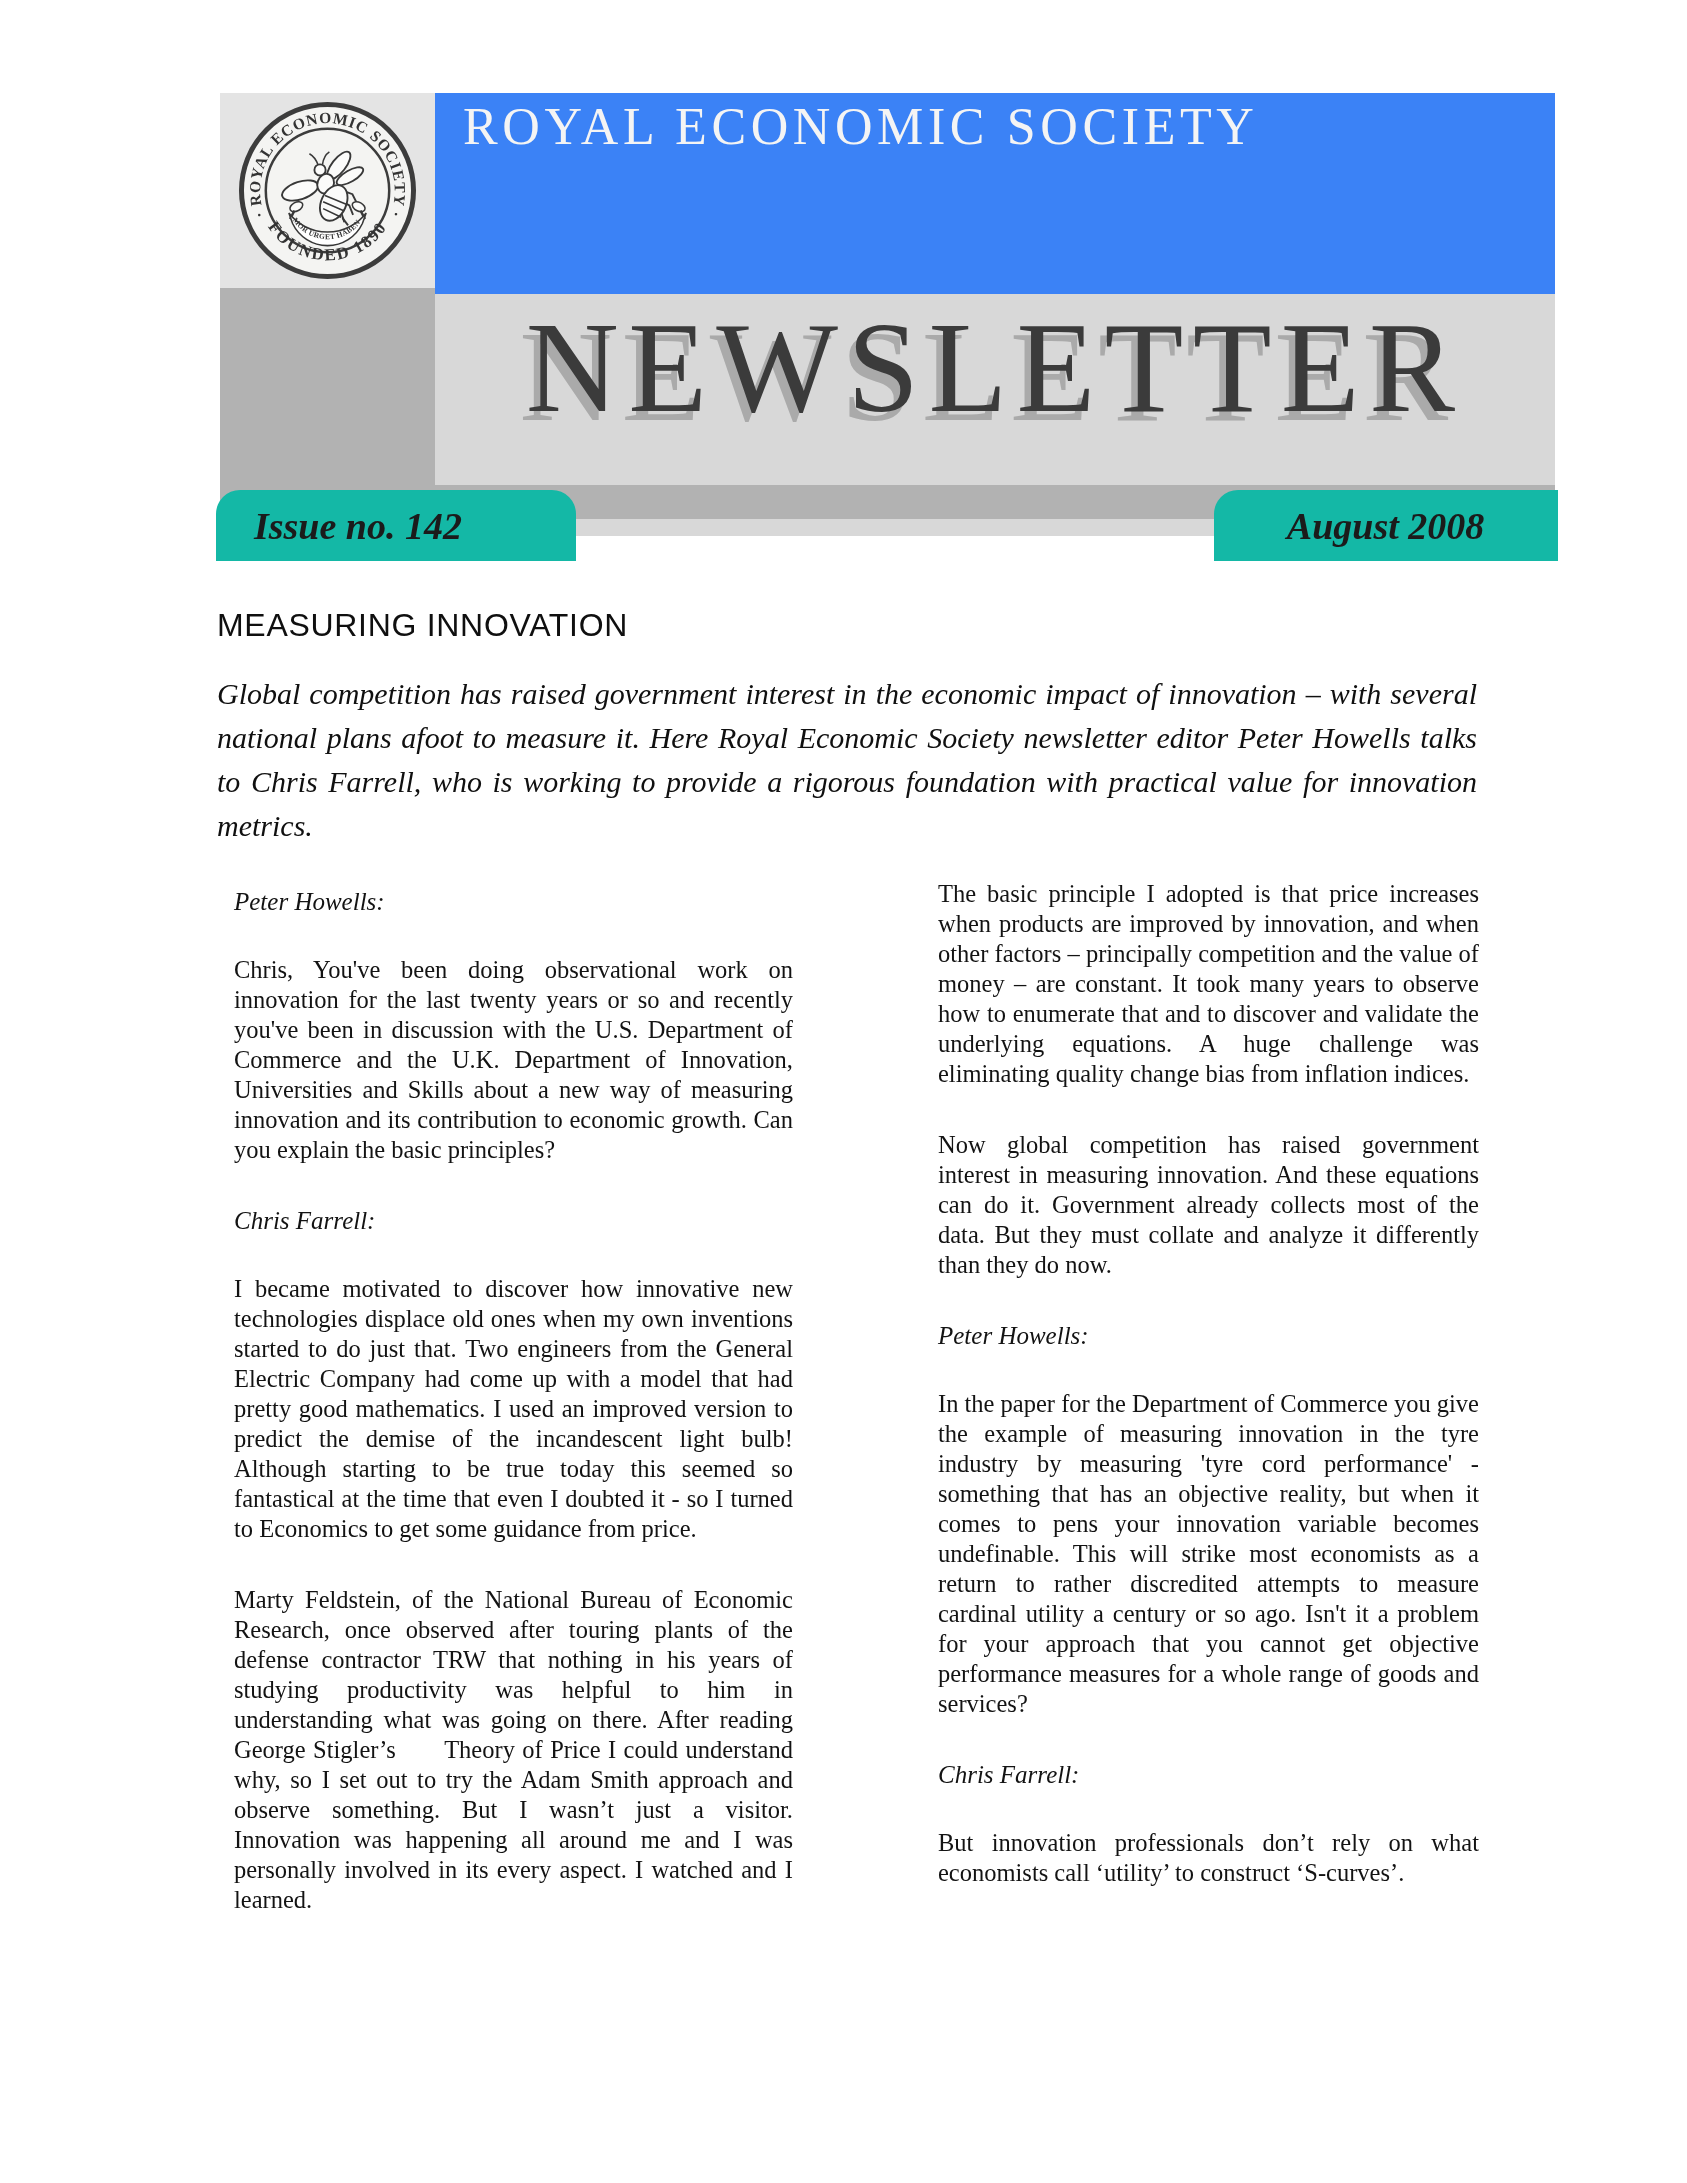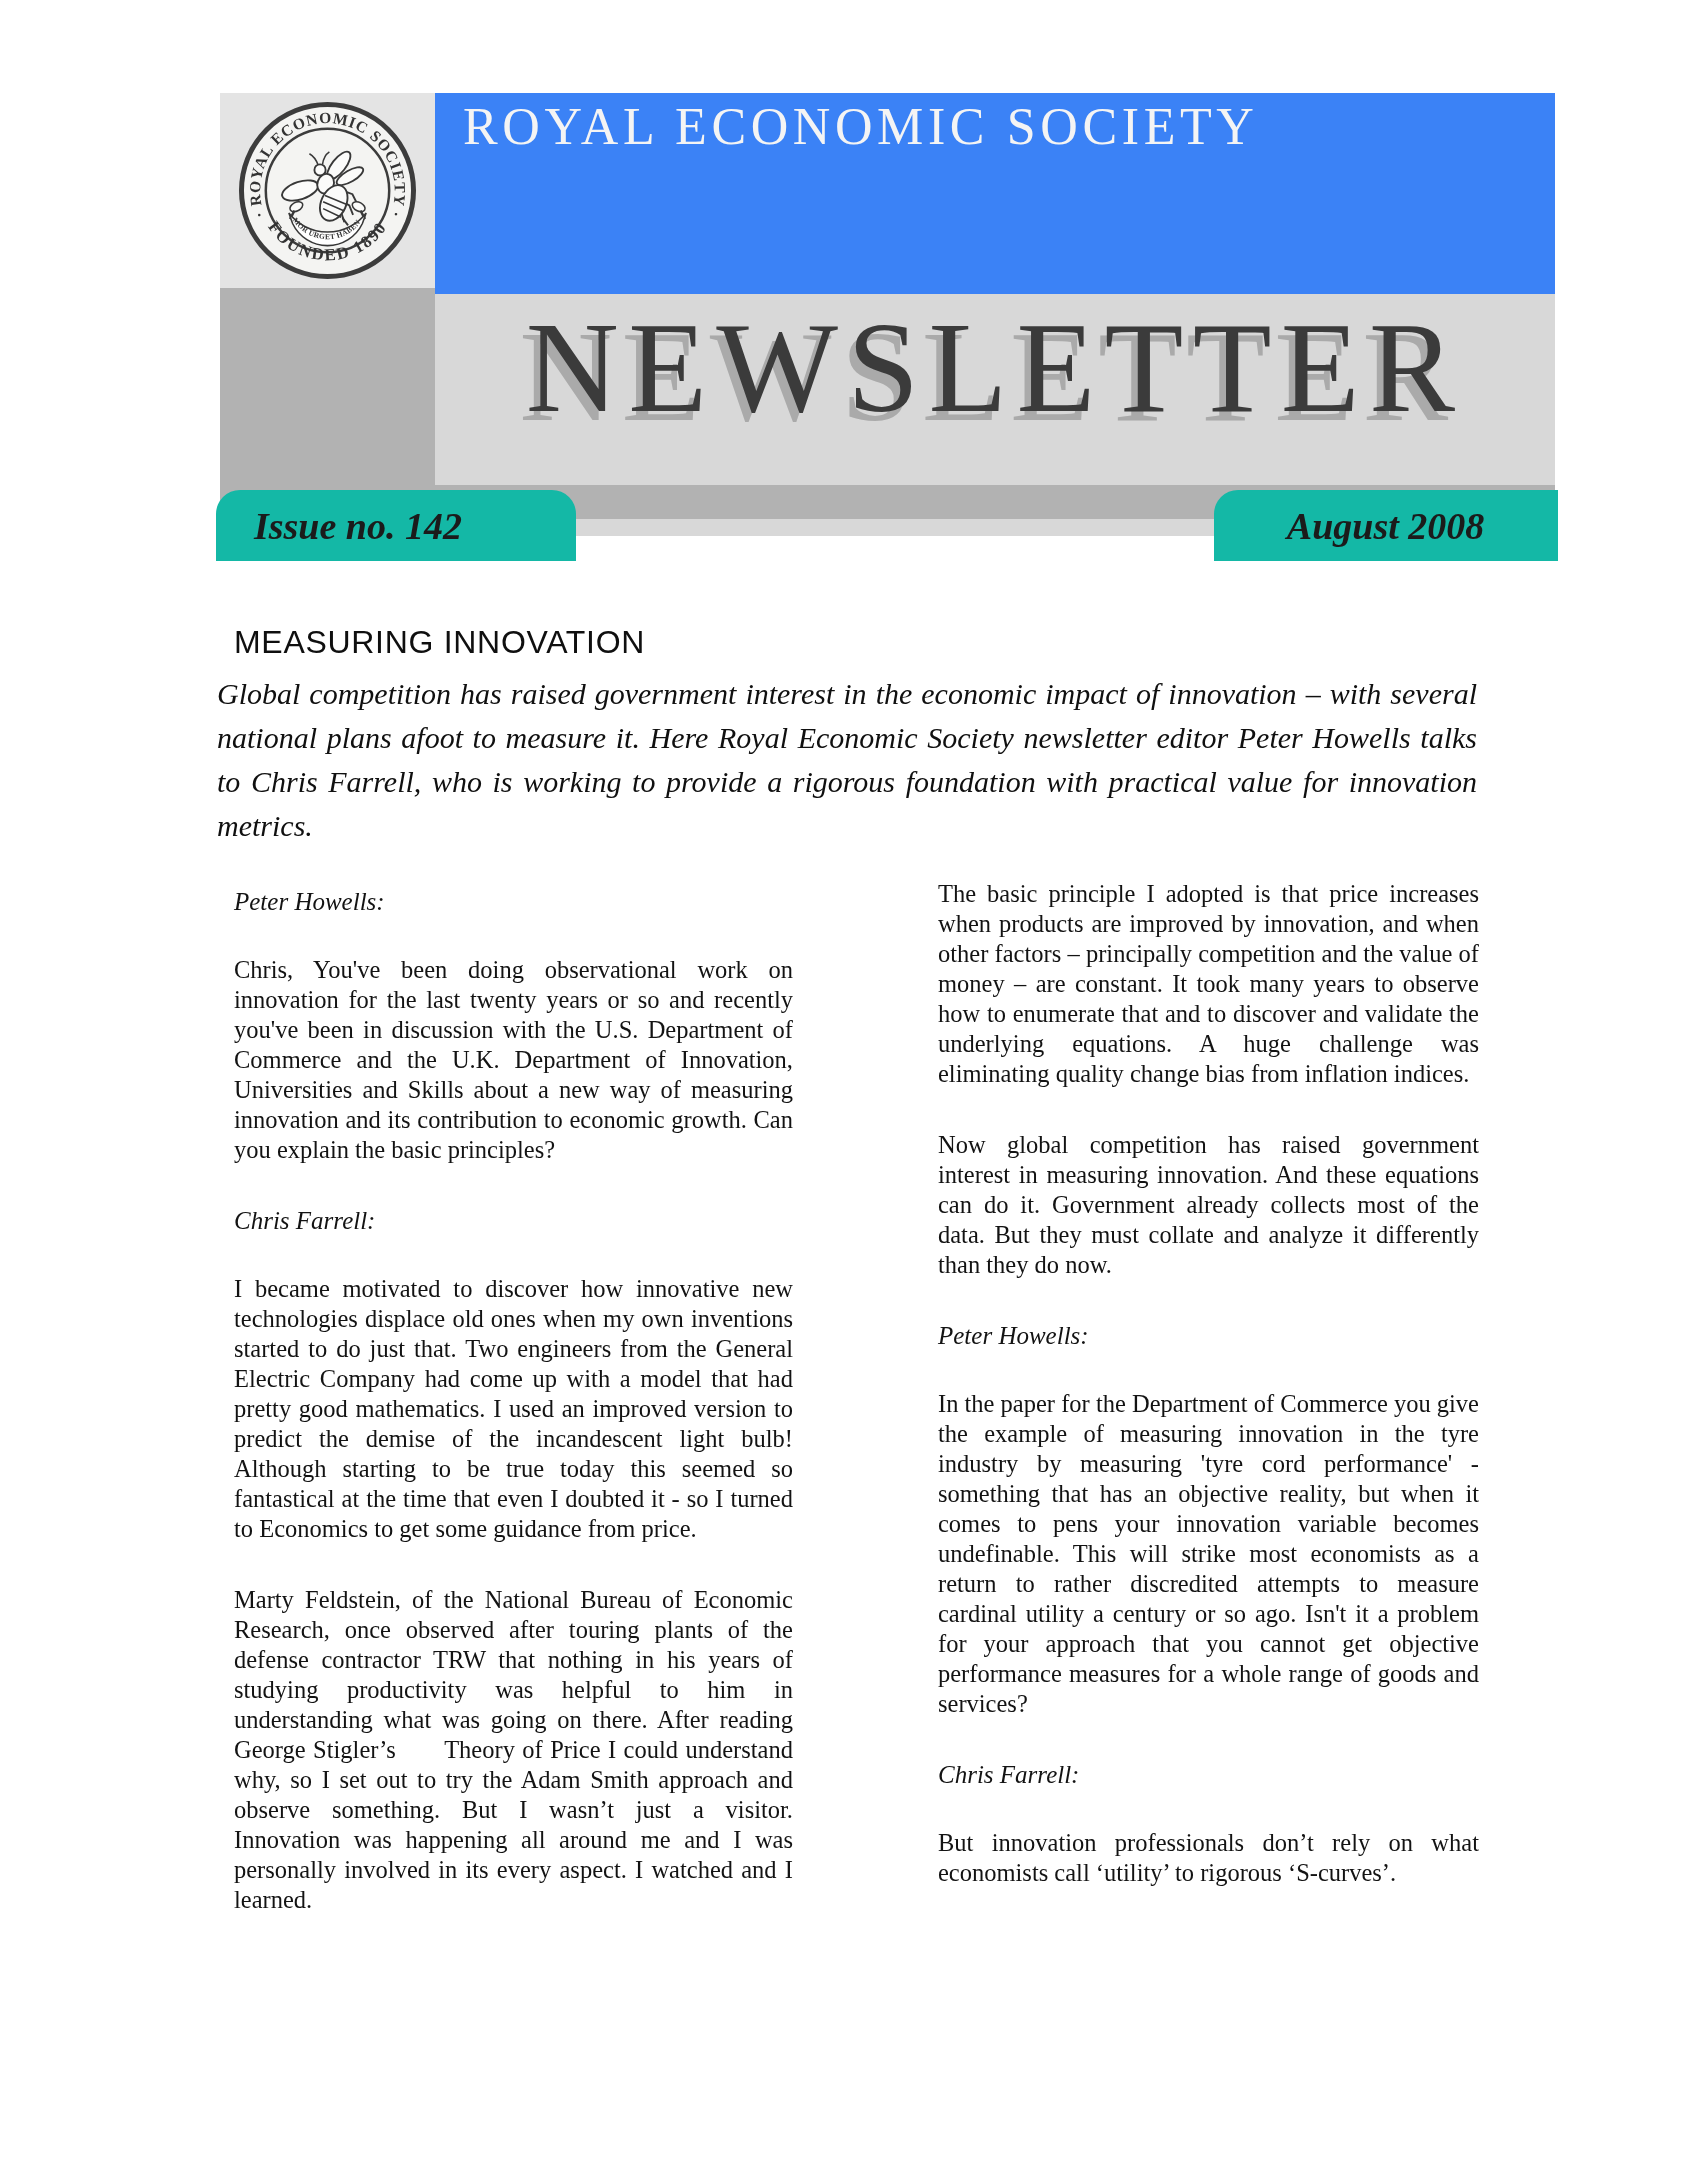--- a/index.html
+++ b/index.html
@@ -20,21 +20,21 @@
   .newsletter-title{font-size:129px;line-height:1;margin-top:9.3px;color:#3b3b3b;
                     letter-spacing:9.3px;font-family:"Liberation Serif",serif;
                     text-shadow:-6.6px 9.3px 0 #aaaaaa;}
   .bottom-strip{position:absolute;left:215px;top:392px;width:1120px;height:34px;background:#b2b2b2;}
   .tab{position:absolute;top:397px;height:71px;background:#14b8a6;display:flex;align-items:center;
        font-style:italic;font-weight:bold;font-size:38px;color:#1b1b1b;}
   .tab-left{left:-4px;width:322px;border-radius:24px 24px 0 0;padding-left:38px;}
   .tab-right{right:-2.6px;width:344px;border-radius:24px 0 0 0;justify-content:center;}
 
   
-  .article-title{position:absolute;left:217px;top:607px;margin:17px;
+  .article-title{position:absolute;left:217px;top:607px;margin:0;
                  font-family:"Liberation Sans",sans-serif;font-weight:400;
                  font-size:32px;letter-spacing:0.7px;color:#0f0f0f;}
   .intro{position:absolute;left:217px;top:672px;width:1260px;margin:0;
          font-style:italic;font-size:30px;line-height:44px;text-align:justify;color:#101010;}
 
   .col{position:absolute;top:879px;text-align:justify;font-size:24.5px;line-height:30px;color:#131313;}
   .col-left{left:234px;width:559px;}
   .col-right{left:938px;width:541px;}
   .block{margin:0 0 41px 0;}
   .speaker{font-style:italic;font-size:25px;margin:8px 0 38px 0;text-align:left;}
@@ -120,18 +120,18 @@
         <div class="block speaker"><span>Chris Farrell:</span></div>
         <p class="block para"><span>I became motivated to discover how innovative new technologies displace old ones when my own inventions started to do just that. Two engineers from the General Electric Company had come up with a model that had pretty good mathematics. I used an improved version to predict the demise of the incandescent light bulb! Although starting to be true today this seemed so fantastical at the time that even I doubted it - so I turned to Economics to get some guidance from price.</span></p>
         <p class="block para"><span>Marty Feldstein, of the National Bureau of Economic Research, once observed after touring plants of the defense contractor TRW that nothing in his years of studying productivity was helpful to him in understanding what was going on there. After reading George Stigler’s </span><span class="it">Theory of Price</span><span> I could understand why, so I set out to try the Adam Smith approach and observe something. But I wasn’t just a visitor. Innovation was happening all around me and I was personally involved in its every aspect. I watched and I learned.</span></p>
       </div>
     <div class="col col-right">
         <p class="block para"><span>The basic principle I adopted is that price increases when products are improved by innovation, and when other factors – principally competition and the value of money – are constant. It took many years to observe how to enumerate that and to discover and validate the underlying equations. A huge challenge was eliminating quality change bias from inflation indices.</span></p>
         <p class="block para"><span>Now global competition has raised government interest in measuring innovation. And these equations can do it. Government already collects most of the data. But they must collate and analyze it differently than they do now.</span></p>
         <div class="block speaker"><span>Peter Howells:</span></div>
         <p class="block para"><span>In the paper for the Department of Commerce you give the example of measuring innovation in the tyre industry by measuring 'tyre cord performance' - something that has an objective reality, but when it comes to pens your innovation variable becomes undefinable. This will strike most economists as a return to rather discredited attempts to measure cardinal utility a century or so ago. Isn't it a problem for your approach that you cannot get objective performance measures for a whole range of goods and services?</span></p>
         <div class="block speaker"><span>Chris Farrell:</span></div>
-        <p class="block para"><span>But innovation professionals don’t rely on what economists call ‘utility’ to rigorous ‘S-curves’.</span></p>
+        <p class="block para"><span>But innovation professionals don’t rely on what economists call ‘utility’ to construct ‘S-curves’.</span></p>
       </div>
   </main>
 
 </div>
 
 
 </body></html>

